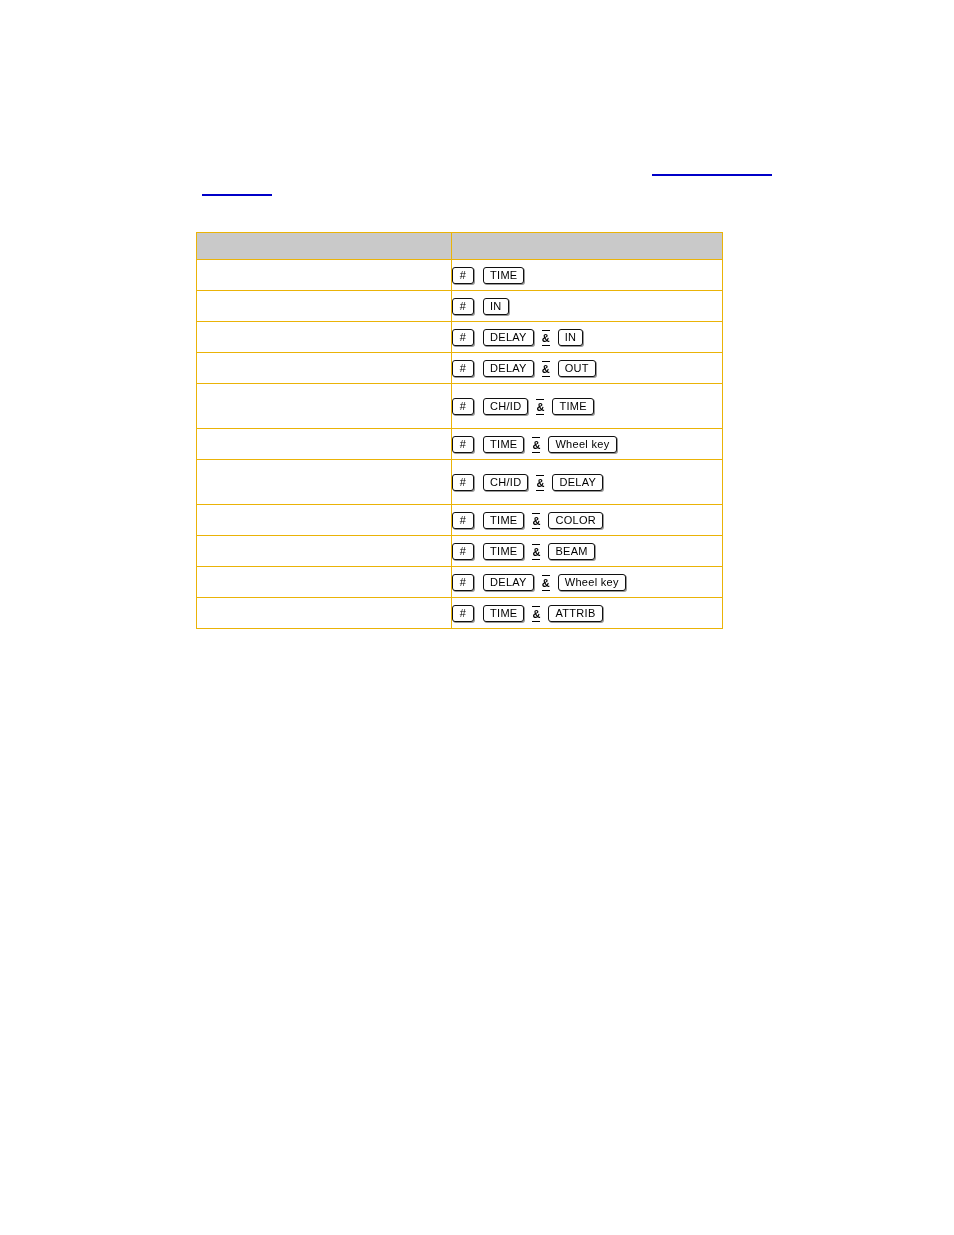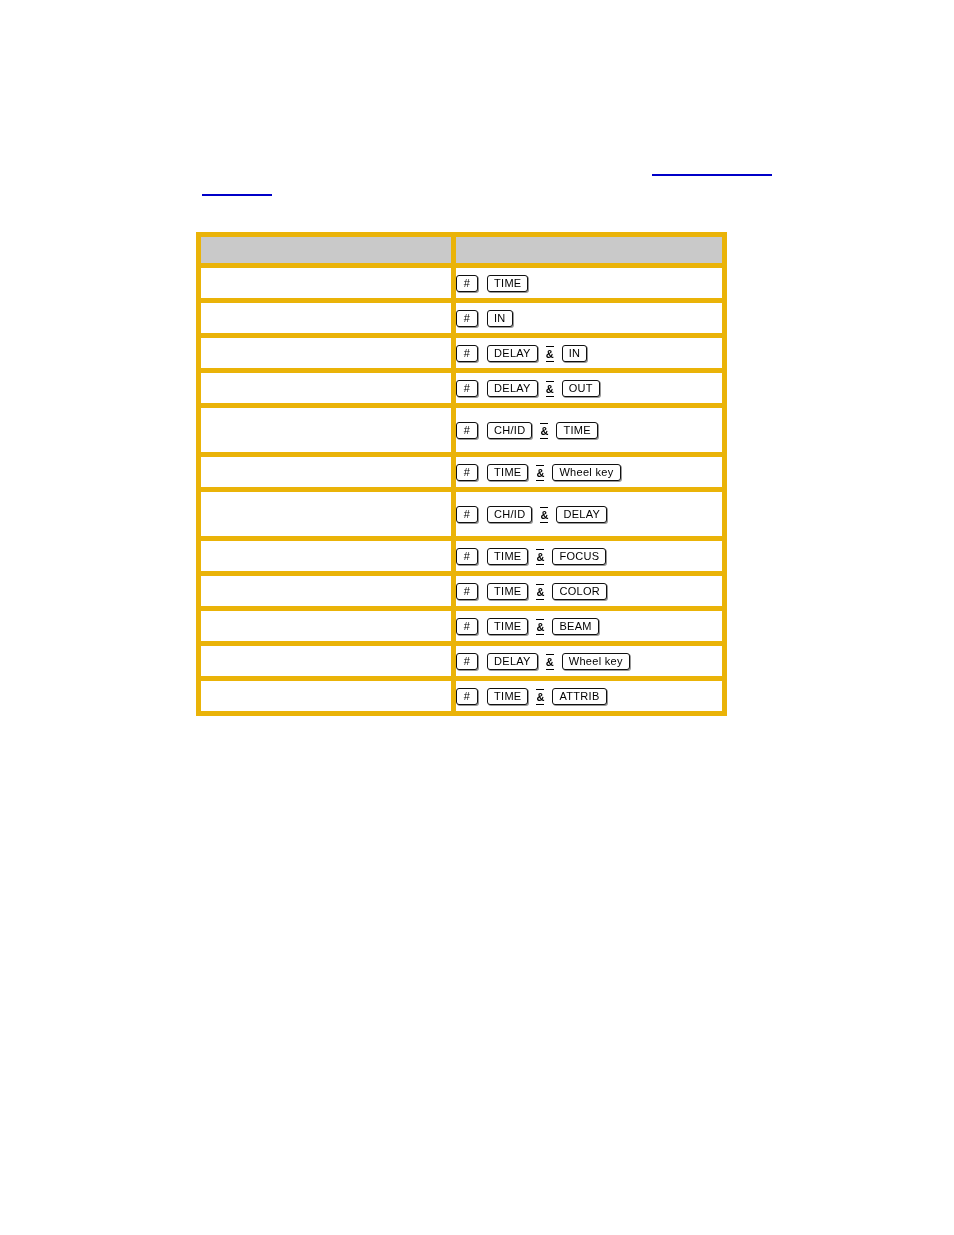--- a/index.html
+++ b/index.html
@@ -47,21 +47,21 @@
     width: 526px;
     border-collapse: collapse;
     table-layout: fixed;
     background: #ffffff;
   }
   #key-table col.c-desc { width: 255px; }
   #key-table col.c-keys { width: 271px; }
 
   #key-table th,
   #key-table td {
-    border: 5px solid #eab308;
+    border: 1px solid #eab308;
     padding: 0;
     vertical-align: middle;
     font-weight: normal;
     text-align: left;
   }
   #key-table thead th {
     background: #c9c9c9;
     height: 26px;
   }
   #key-table tbody td {
@@ -161,24 +161,20 @@
       <tr class="normal">
         <td class="cell-desc"></td>
         <td class="cell-keys"><span class="key hash">#</span><span class="key">TIME</span><span class="amp">&amp;</span><span class="key">Wheel key</span></td>
       </tr>
       <tr class="tall">
         <td class="cell-desc"></td>
         <td class="cell-keys"><span class="key hash">#</span><span class="key">CH/ID</span><span class="amp">&amp;</span><span class="key">DELAY</span></td>
       </tr>
       <tr class="normal">
         <td class="cell-desc"></td>
-        <td class="cell-keys"><span class="key hash">#</span><span class="key">TIME</span><span class="amp">&amp;</span><span class="key">FOCUS</span></td>
-      </tr>
-      <tr class="normal">
-        <td class="cell-desc"></td>
         <td class="cell-keys"><span class="key hash">#</span><span class="key">TIME</span><span class="amp">&amp;</span><span class="key">COLOR</span></td>
       </tr>
       <tr class="normal">
         <td class="cell-desc"></td>
         <td class="cell-keys"><span class="key hash">#</span><span class="key">TIME</span><span class="amp">&amp;</span><span class="key">BEAM</span></td>
       </tr>
       <tr class="normal">
         <td class="cell-desc"></td>
         <td class="cell-keys"><span class="key hash">#</span><span class="key">DELAY</span><span class="amp">&amp;</span><span class="key">Wheel key</span></td>
       </tr>

